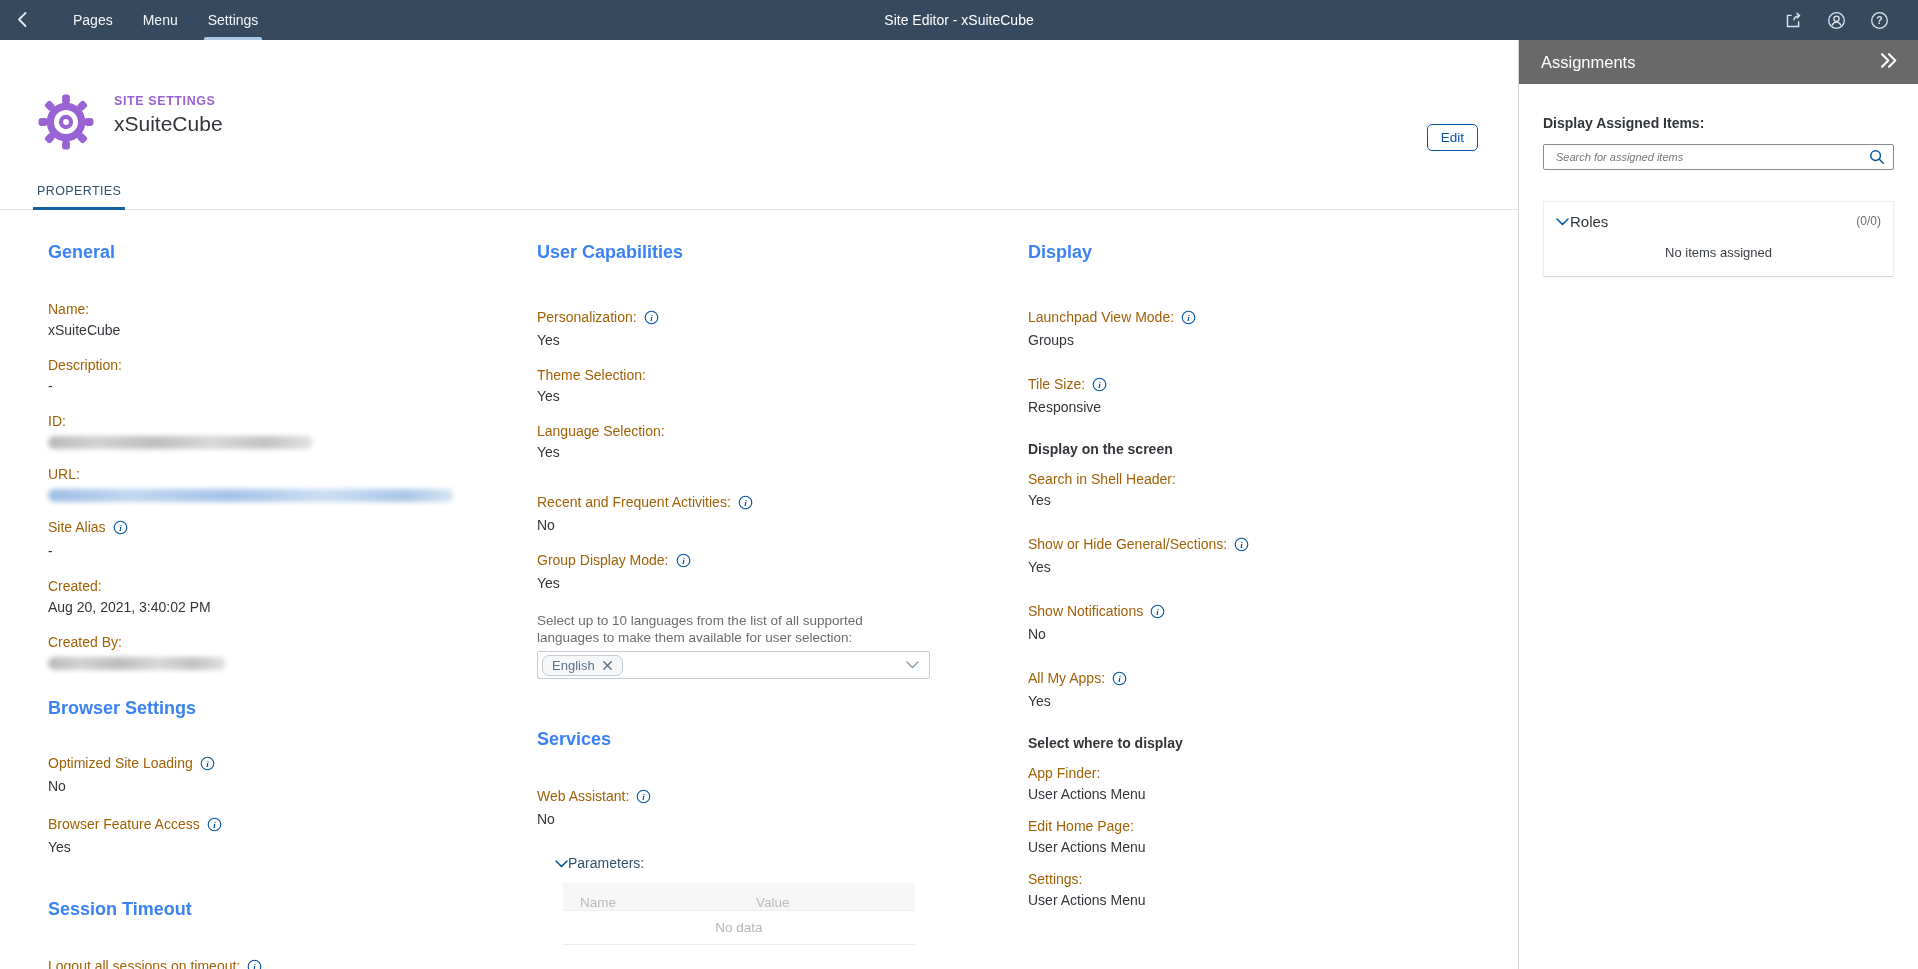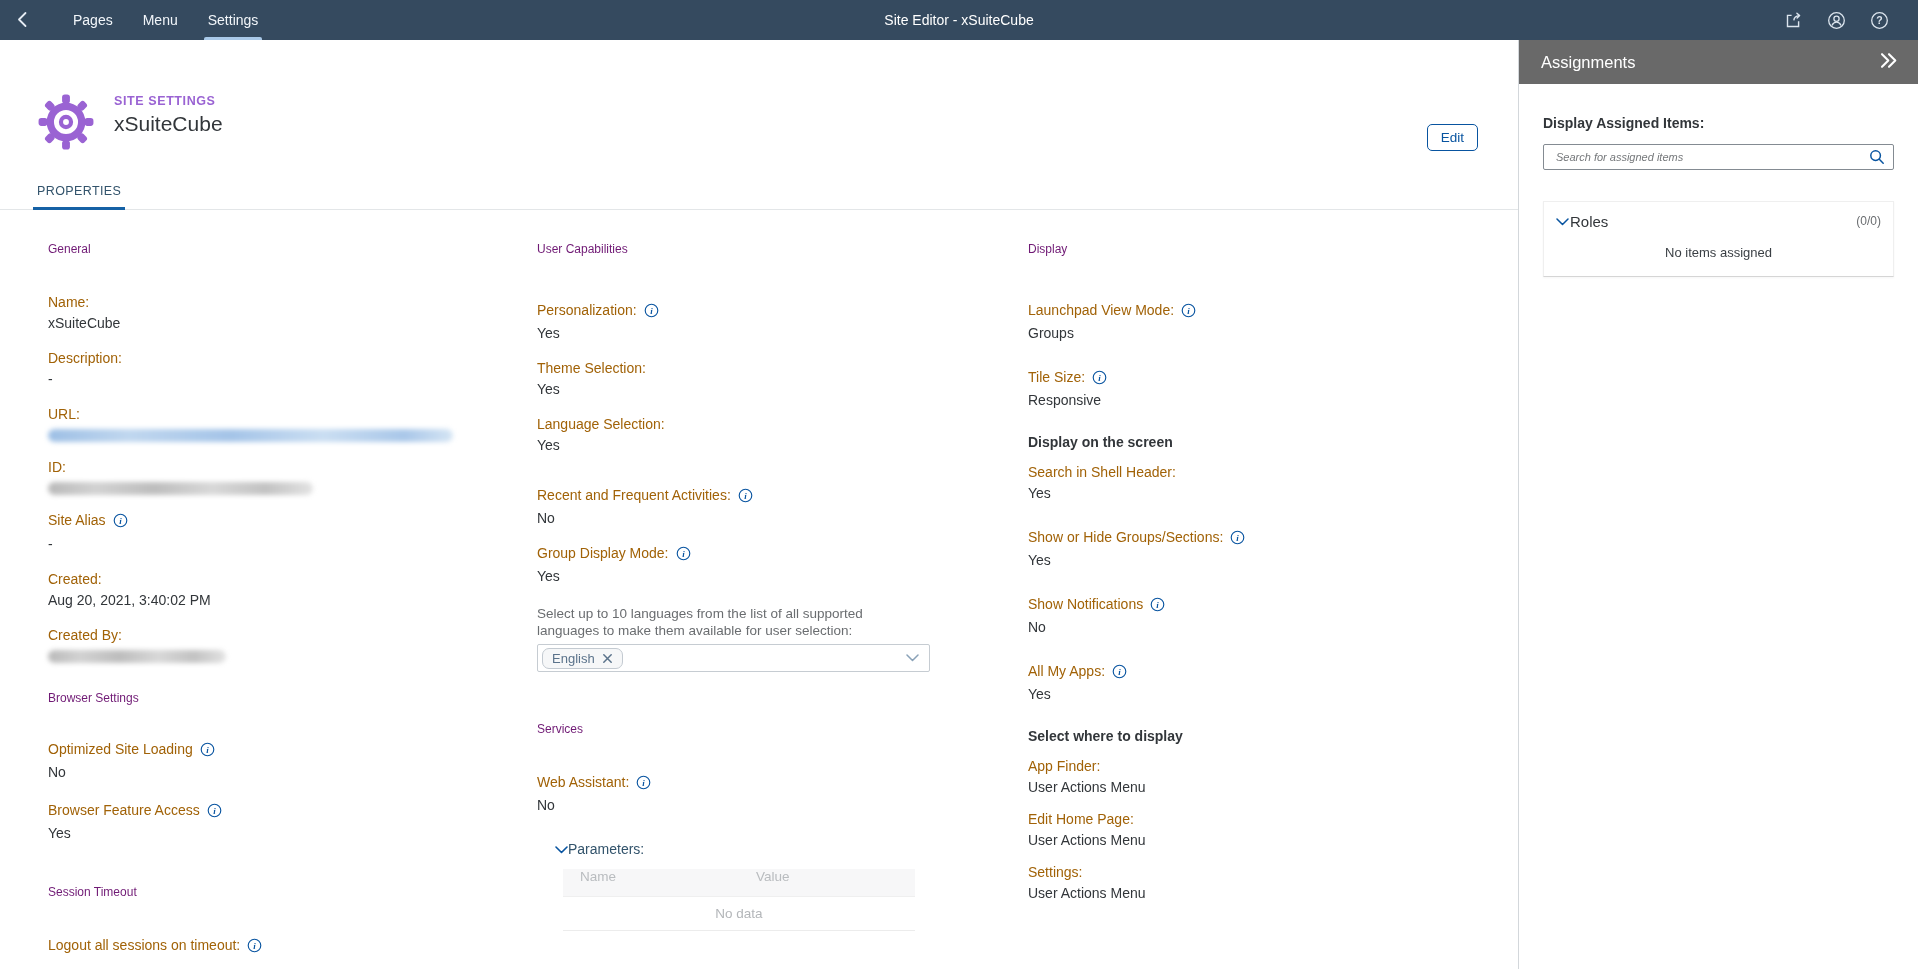--- a/index.html
+++ b/index.html
@@ -33,21 +33,21 @@
   .tabstrip{margin-top:31px;border-bottom:1px solid #e3e6e8;padding-left:33px}
   .tab{display:inline-block;padding:0 4px 9px;margin-bottom:-1px;border-bottom:3px solid #1561a5;
     font-size:12.5px;letter-spacing:.4px;color:#32536b;cursor:pointer}
 
   
   .columns{position:absolute;top:202px;left:0;right:0;bottom:0}
   .col{position:absolute;top:0}
   .col1{left:48px;width:440px}
   .col2{left:537px;width:400px}
   .col3{left:1028px;width:440px}
-  .section-h{font-size:12px;font-weight:400;color:#701a75;margin:0 0 36px}
+  .section-h{font-size:18px;font-weight:700;color:#3b82f6;margin:0 0 36px}
   .field{margin-bottom:15px}
   .col3 .field{margin-bottom:24px}
   .flabel{display:flex;align-items:center;gap:7px;font-size:14px;color:#a16207;line-height:20px}
   .fvalue{font-size:14px;color:#32363a;line-height:20px;margin-top:1px}
   .subhead{font-size:14px;font-weight:700;color:#32363a;margin:24px 0 12px}
   .where-group .field{margin-bottom:12px}
   .ii{display:inline-flex;cursor:pointer}
 
   .redact{border-radius:7px;height:13px;margin:5px 0 7px;filter:blur(2.5px)}
   .redact.gray{background:linear-gradient(90deg,#b9b9b9 0%,#d2d2d2 18%,#bdbdbd 40%,#d8d8d8 62%,#c2c2c2 82%,#e3e3e3 100%)}
@@ -59,21 +59,21 @@
     align-items:center;padding:0 10px 0 4px;cursor:pointer}
   .token{display:inline-flex;align-items:center;gap:7px;height:21px;padding:0 9px;
     border:1px solid #c3cad1;background:#f6f7f8;border-radius:7px;font-size:13px;color:#5b738b}
   .token-x{display:inline-flex;cursor:pointer}
   .combo-arrow{margin-left:auto;display:inline-flex}
 
   
   .param-row{display:flex;align-items:center;margin:26px 0 0 18px;font-size:14px;
     color:#32536b;cursor:pointer}
   .param-table{margin:12px 0 0 26px;width:352px;font-size:13.5px}
-  .pt-head{display:flex;background:#f7f7f8;height:28px;align-items:flex-start;border-bottom:1px solid #efefef}
+  .pt-head{display:flex;background:#f7f7f8;height:28px;align-items:flex-end;border-bottom:1px solid #efefef}
   .pt-head span{flex:1;padding-left:17px;color:#b9bcbf}
   .pt-empty{height:34px;display:flex;align-items:center;justify-content:center;color:#b3b6b9;
     border-bottom:1px solid #ececec}
 
   
   .panel-header{height:44px;background:#696969;color:#fff;display:flex;align-items:center;
     padding:0 16px 0 22px;flex:0 0 auto}
   .panel-title{font-size:16.5px;flex:1}
   .collapse-btn{background:none;border:0;padding:4px;cursor:pointer;display:flex}
   .panel-body{padding:31px 24px 0}
@@ -174,29 +174,29 @@
           <div class="fvalue">xSuiteCube</div>
         </div>
         <div class="field">
           <div class="flabel">
               <span>Description:</span>
             </div>
           <div class="fvalue">-</div>
         </div>
         <div class="field">
           <div class="flabel">
+              <span>ID:</span>
+            </div>
+          <div class="redact gray" style="width:265px"></div>
+        </div>
+        <div class="field">
+          <div class="flabel">
               <span>URL:</span>
             </div>
           <div class="redact blue" style="width:405px"></div>
-        </div>
-        <div class="field">
-          <div class="flabel">
-              <span>ID:</span>
-            </div>
-          <div class="redact gray" style="width:265px"></div>
         </div>
         <div class="field">
           <div class="flabel">
               <span>Site Alias</span>
             <span class="ii">
                 <svg width="15" height="15" viewBox="0 0 16 16">
                   <circle cx="8" cy="8" r="6.7" fill="none" stroke="#0854a0" stroke-width="1.2"></circle>
                   <text x="8" y="11.2" text-anchor="middle" font-size="9.5" font-family="Liberation Serif, serif" font-style="italic" font-weight="bold" fill="#0854a0">i</text>
                 </svg>
               </span>
@@ -387,21 +387,21 @@
 
         <div class="subhead">Display on the screen</div>
         <div class="field">
           <div class="flabel">
               <span>Search in Shell Header:</span>
             </div>
           <div class="fvalue">Yes</div>
         </div>
         <div class="field">
           <div class="flabel">
-              <span>Show or Hide Groups/Sections:</span>
+              <span>Show or Hide General/Sections:</span>
             <span class="ii">
                 <svg width="15" height="15" viewBox="0 0 16 16">
                   <circle cx="8" cy="8" r="6.7" fill="none" stroke="#0854a0" stroke-width="1.2"></circle>
                   <text x="8" y="11.2" text-anchor="middle" font-size="9.5" font-family="Liberation Serif, serif" font-style="italic" font-weight="bold" fill="#0854a0">i</text>
                 </svg>
               </span>
           </div>
           <div class="fvalue" style="margin-top:3px">Yes</div>
         </div>
         <div class="field">

